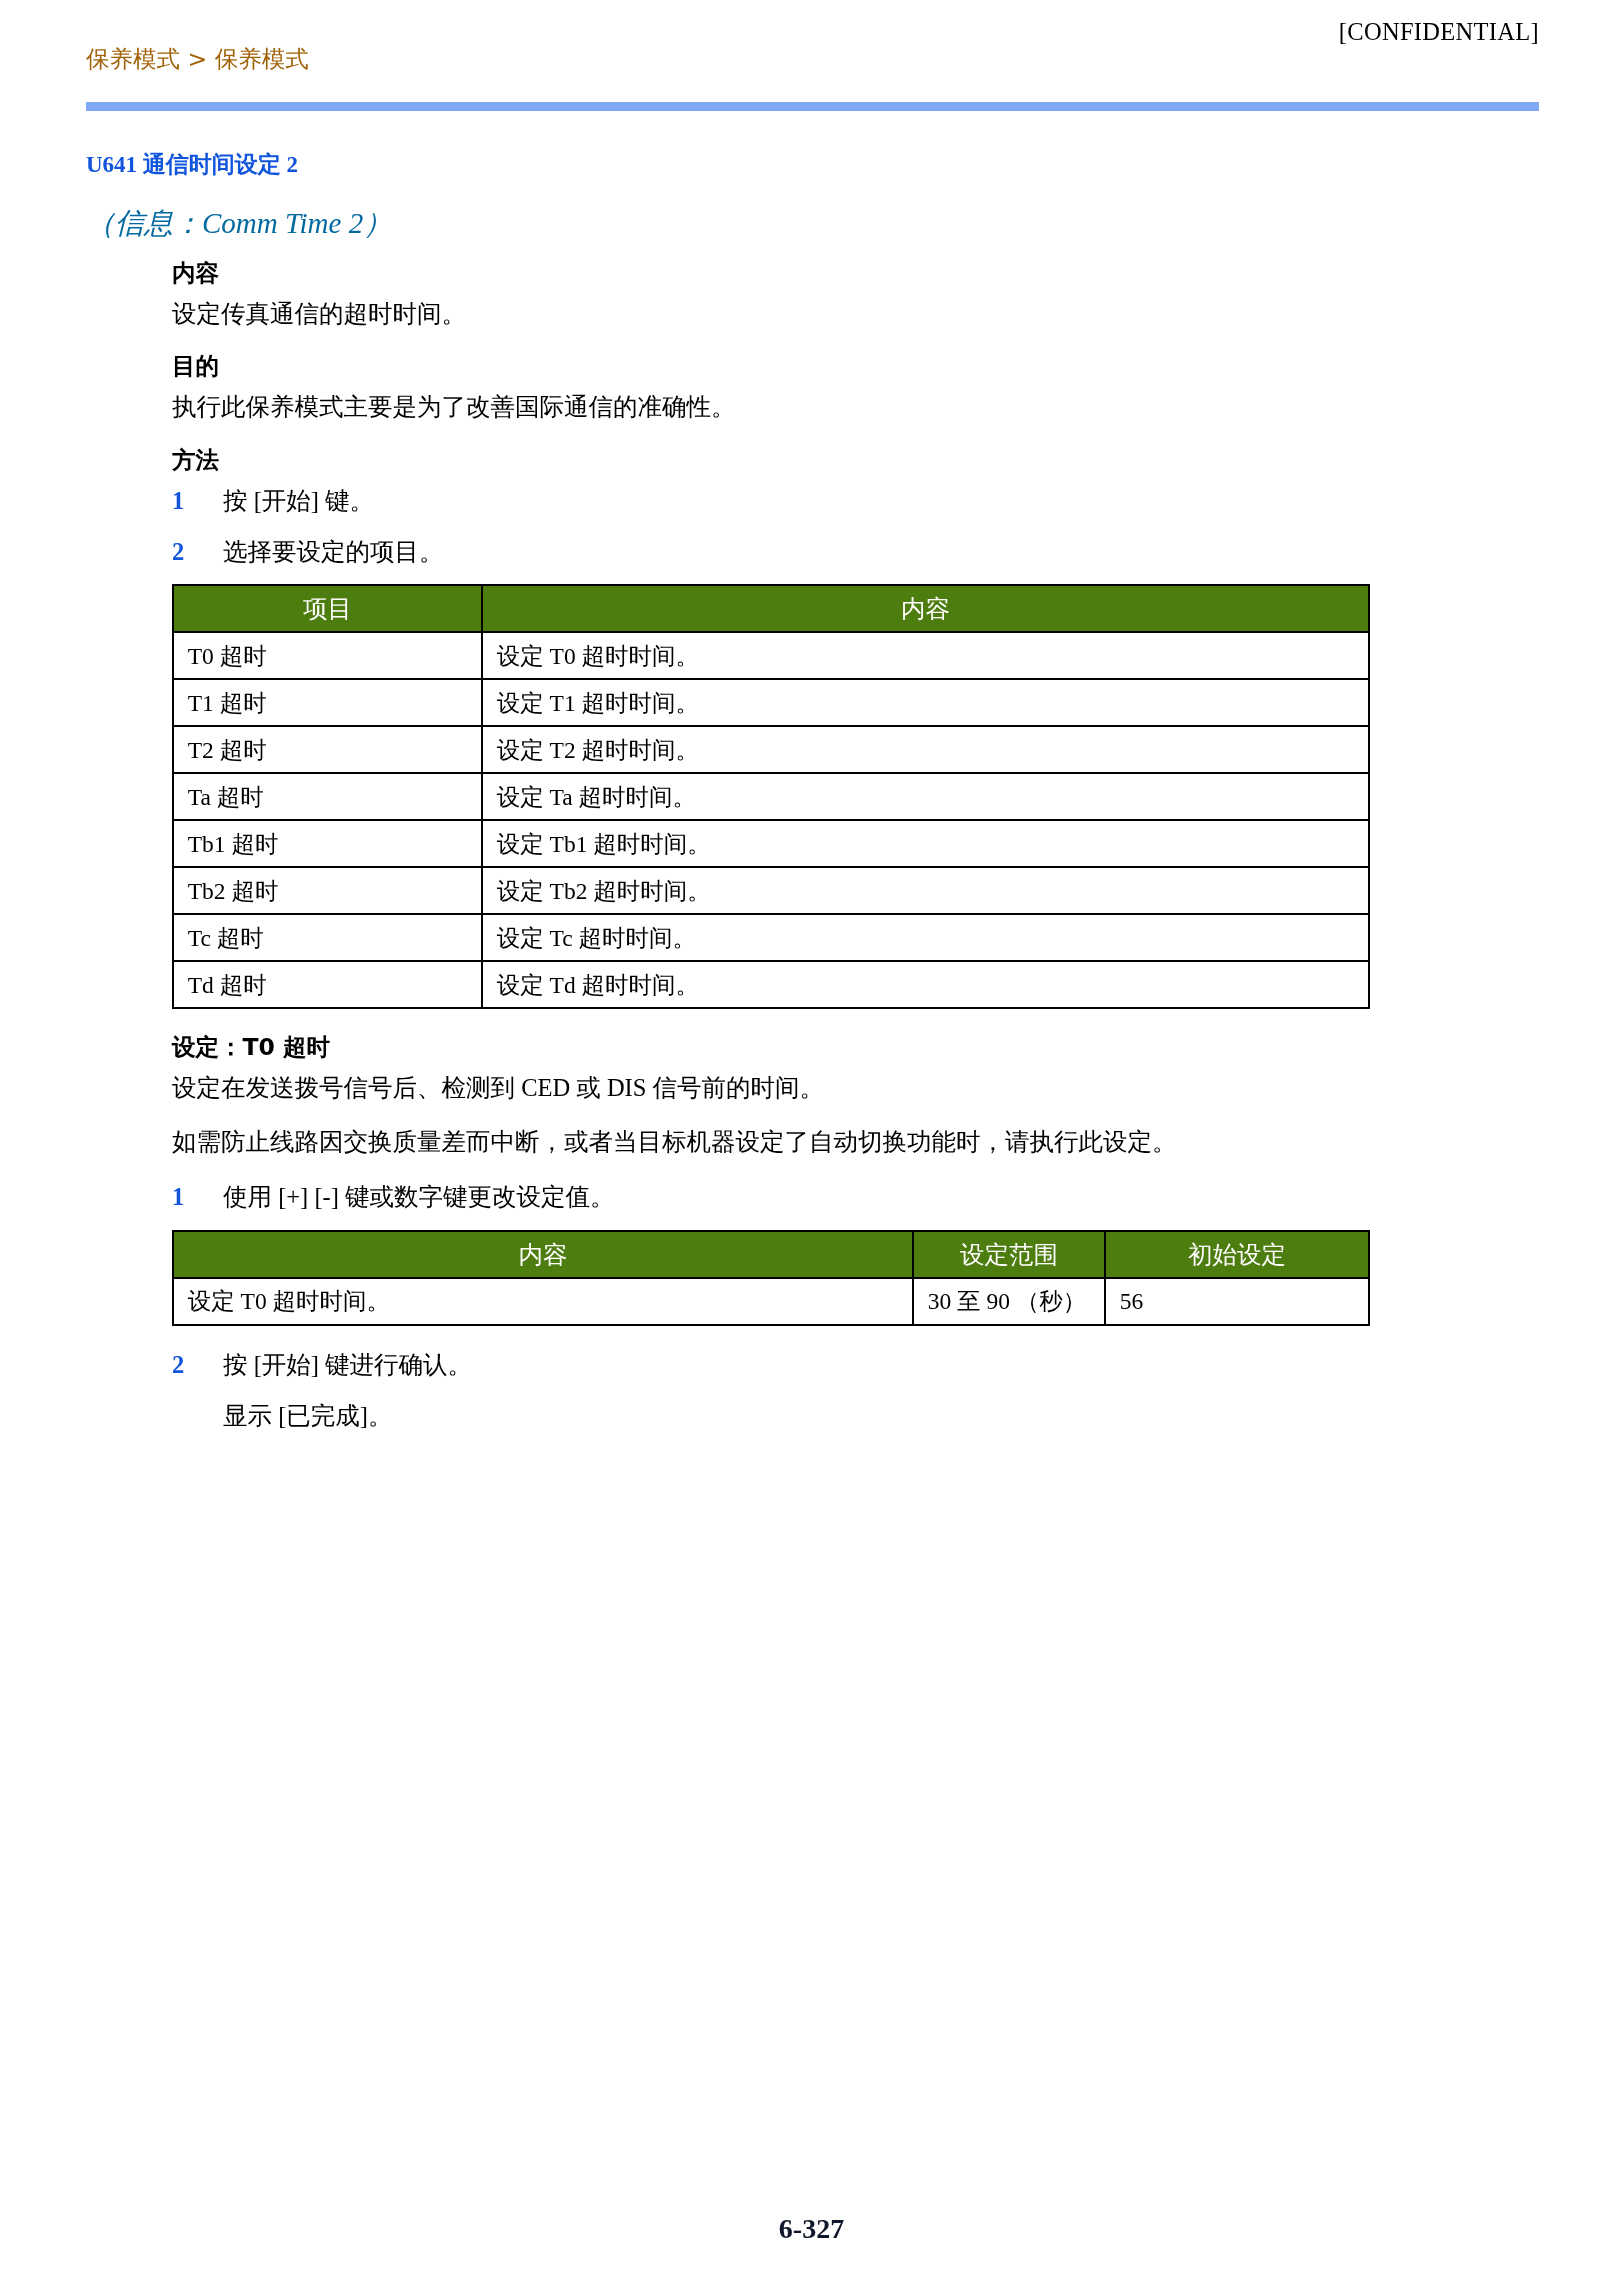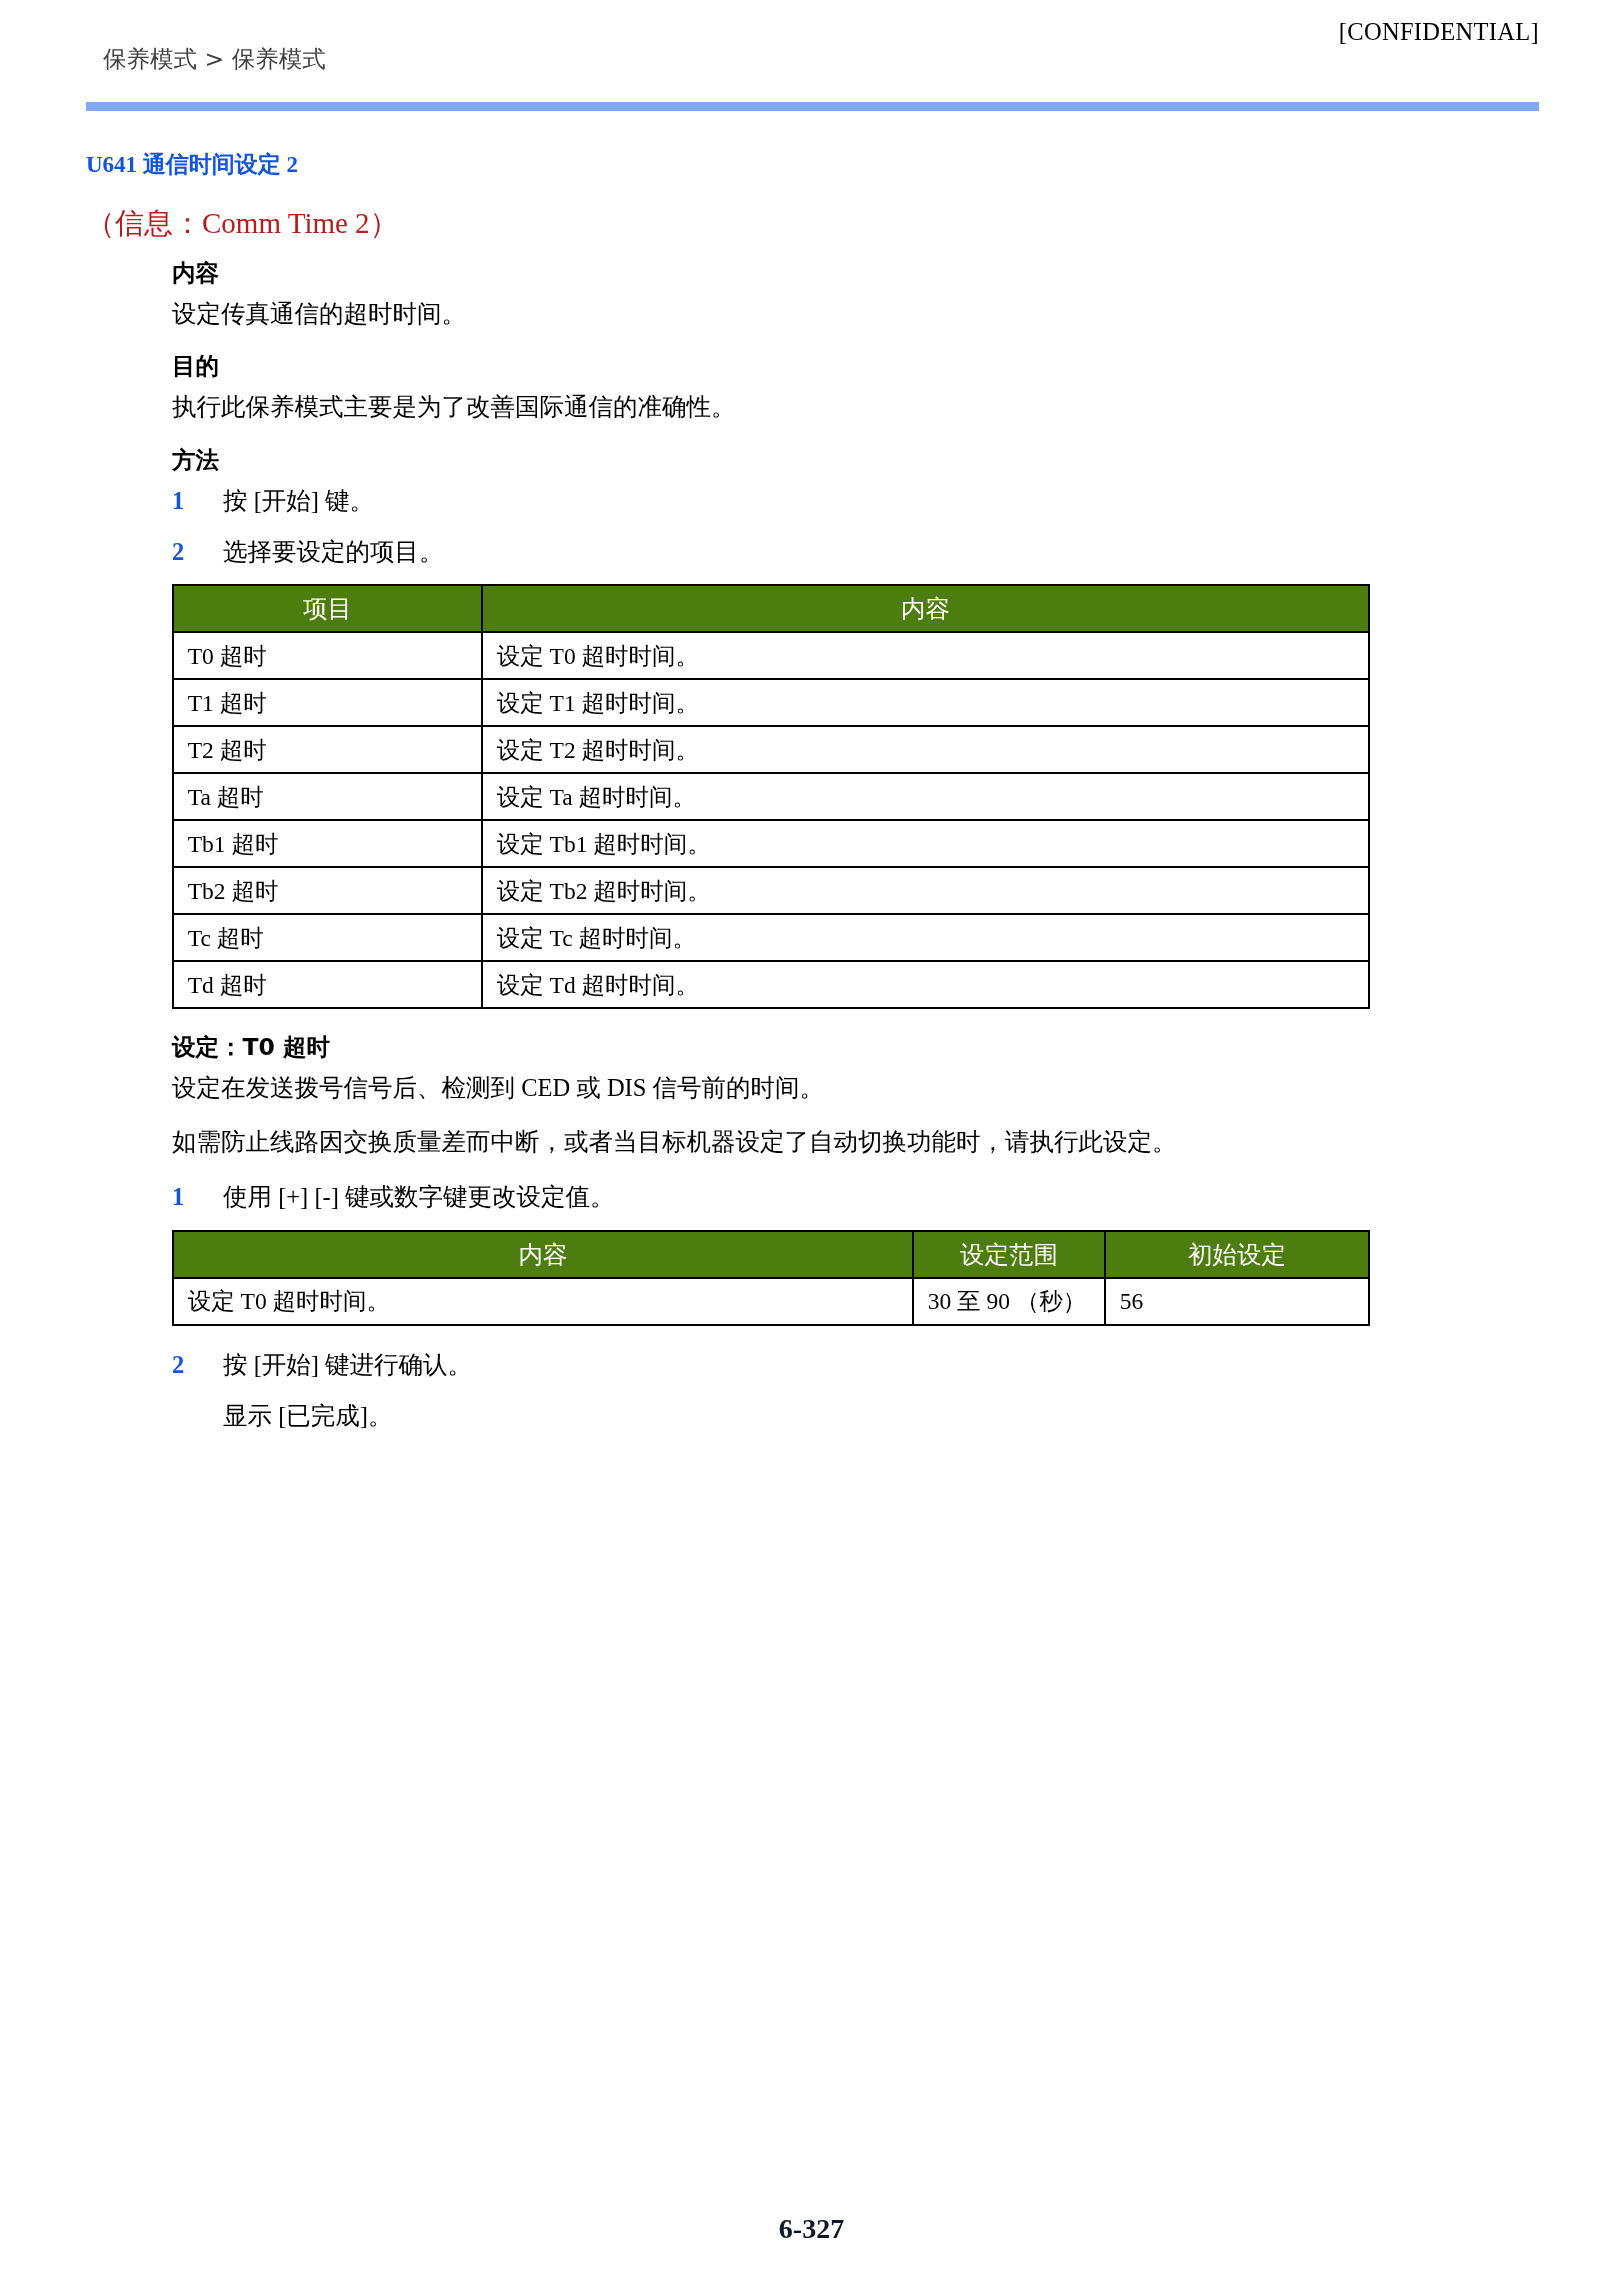--- a/index.html
+++ b/index.html
@@ -29,25 +29,25 @@
     right: 0;
     top: 0;
     font-family: "Liberation Serif", "DejaVu Serif", serif;
     font-size: 24.5px;
     letter-spacing: 0.3px;
     color: #000;
     white-space: nowrap;
   }
   #breadcrumb {
     position: absolute;
-    left: 17px;
+    left: 0;
     top: 25.5px;
     font-family: "DejaVu Sans", "Liberation Sans", sans-serif;
     font-size: 23.5px;
-    color: #404040;
+    color: #a16207;
     white-space: nowrap;
   }
   #header-rule {
     position: absolute;
     left: 86px;
     top: 102px;
     width: 1453px;
     height: 8.8px;
     background: #7FA8F5;
   }
@@ -62,22 +62,23 @@
     font-size: 23px;
     color: #1155DD;
     white-space: nowrap;
   }
   #doc-subtitle {
     position: absolute;
     left: 86px;
     top: 204px;
     font-family: "Liberation Serif", "DejaVu Serif", serif;
     font-size: 29px;
-    color: #b91c1c;
+    color: #0369a1;
     white-space: nowrap;
+    font-style: italic;
   }
 
   
   #body-block {
     position: absolute;
     left: 172px;
     top: 257px;
     width: 1206px;
   }
   .sec-head {

